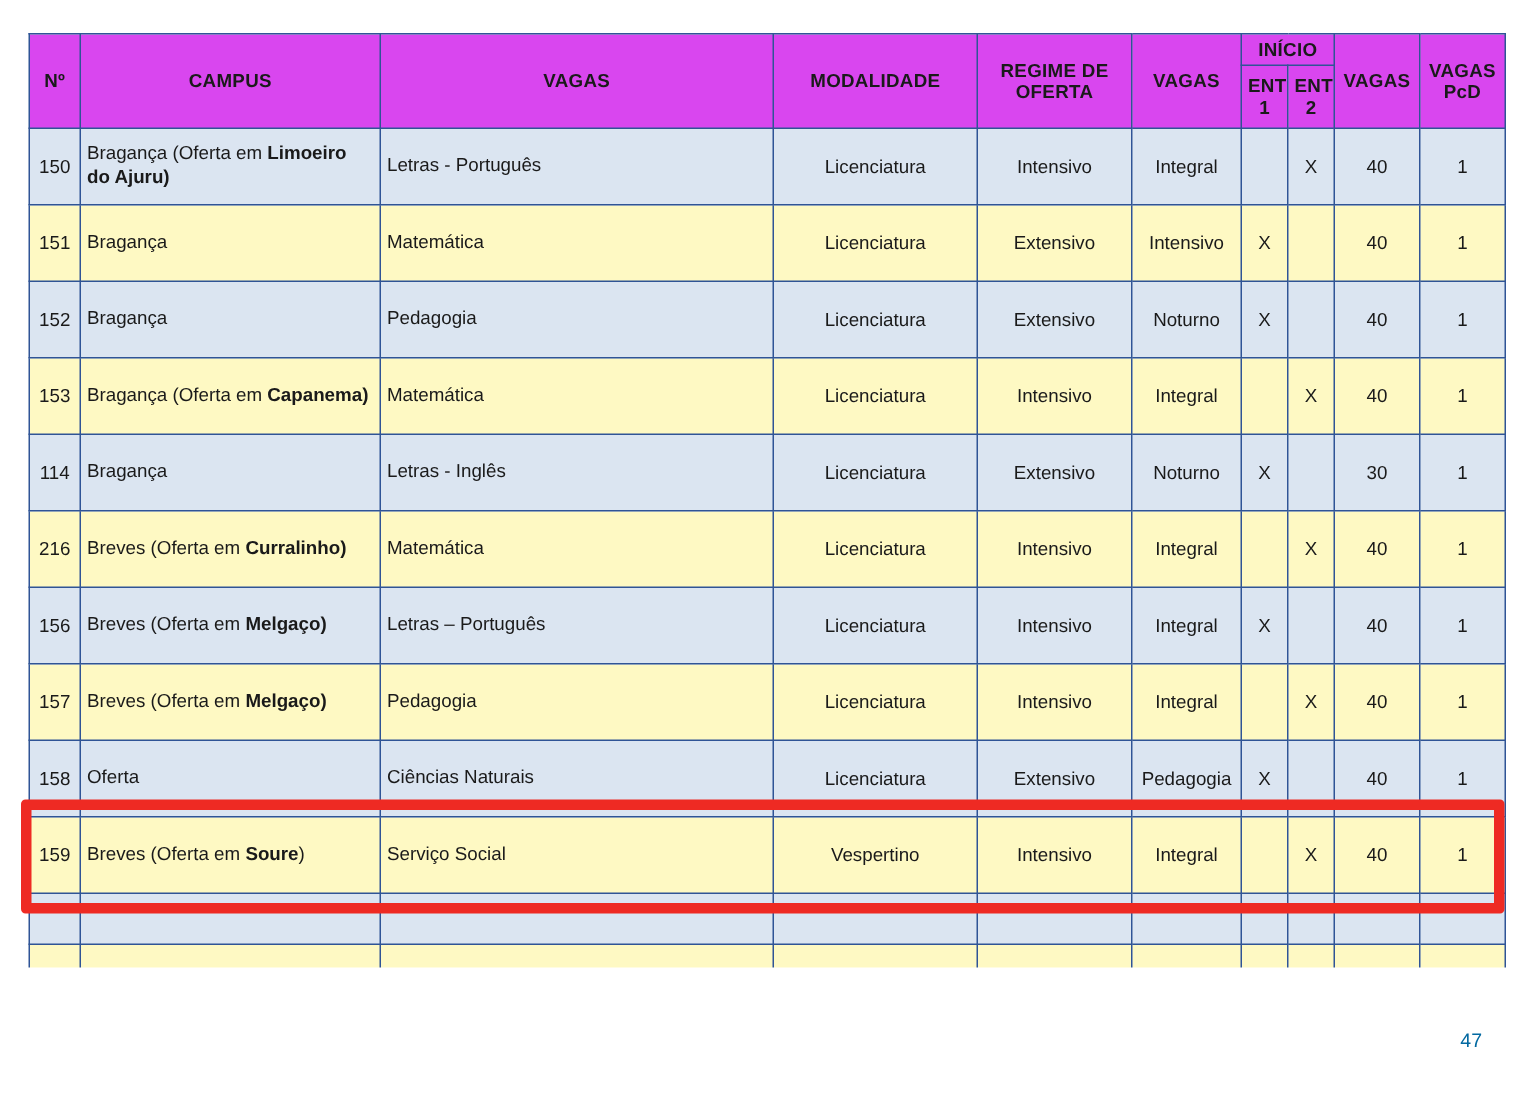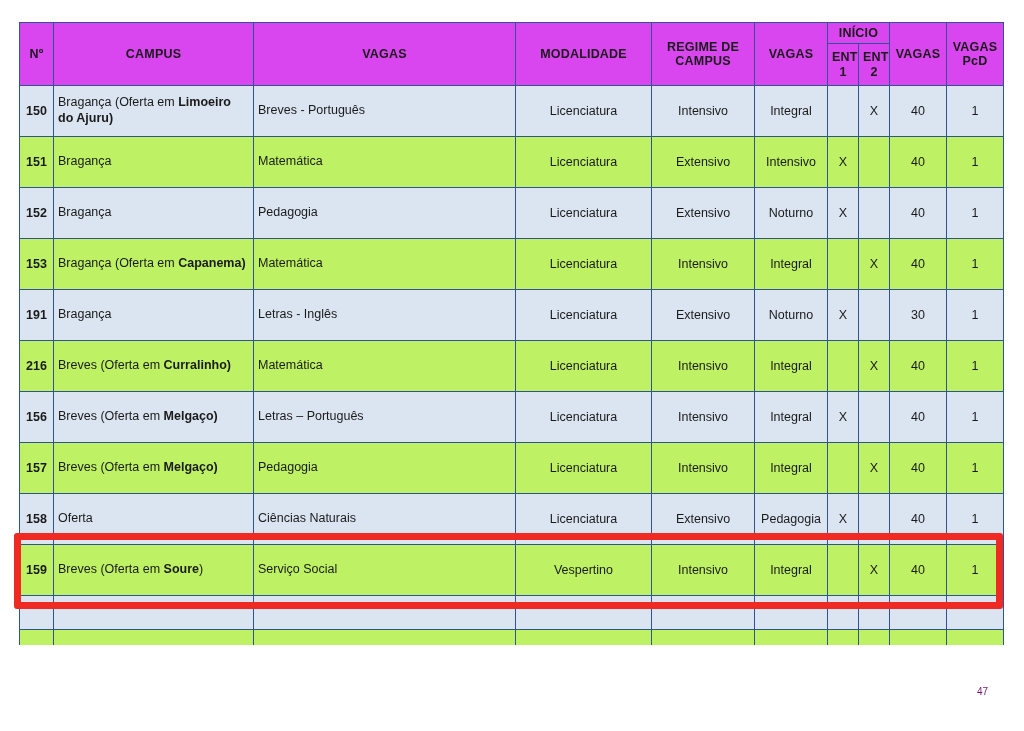--- a/index.html
+++ b/index.html
@@ -55,46 +55,46 @@
   .col-mod    { width: 136px; }
   .col-reg    { width: 103px; }
   .col-turno  { width: 73px; }
   .col-ent    { width: 31px; }
   .col-vagas  { width: 57px; }
   .col-pcd    { width: 57px; }
 
   tbody tr { height: 51px; }
   tbody tr.short { height: 34px; }
   tbody tr.band { background: #dbe5f1; }
-  tbody tr.white { background: #bef264; }
+  tbody tr.white { background: #fef9c3; }
 
   td.c { text-align: center; }
   td.l { text-align: left; padding-left: 6px; }
-  td.num { text-align: center; font-size: 12.5px; font-weight: bold; }
+  td.num { text-align: center; font-size: 12.5px; }
   td.campus { line-height: 1.25; }
   td.curso { line-height: 1.25; }
   b { font-weight: bold; }
 
   .highlight-box {
     position: absolute;
     left: 14px;
     top: 533px;
     width: 989px;
     height: 76px;
     border: 7px solid #ee2a23;
     border-radius: 3px;
     box-sizing: border-box;
     pointer-events: none;
   }
   .page-number {
     position: absolute;
     right: 36px;
     top: 686px;
-    font-size: 10px;
-    color: #701a75;
+    font-size: 13px;
+    color: #0369a1;
   }
   .clip-bottom {
     position: absolute;
     left: 0;
     top: 645px;
     width: 1024px;
     height: 90px;
     background: #ffffff;
   }
 </style>
@@ -116,36 +116,36 @@
           <col class="col-ent">
           <col class="col-vagas">
           <col class="col-pcd">
       </colgroup>
       <thead>
         <tr>
           <th class="tall" rowspan="2">Nº</th>
           <th class="tall" rowspan="2">CAMPUS</th>
           <th class="tall" rowspan="2">VAGAS</th>
           <th class="tall" rowspan="2">MODALIDADE</th>
-          <th class="tall" rowspan="2">REGIME DE CAMPUS</th>
+          <th class="tall" rowspan="2">REGIME DE OFERTA</th>
           <th class="tall" rowspan="2">VAGAS</th>
           <th class="half" colspan="2">INÍCIO</th>
           <th class="tall" rowspan="2">VAGAS</th>
           <th class="tall" rowspan="2">VAGAS PcD</th>
         </tr>
         <tr>
           <th>ENT 1</th>
           <th>ENT 2</th>
         </tr>
       </thead>
       <tbody id="table-body">
           <tr class="band">
             <td class="num">150</td>
             <td class="l campus">Bragança (Oferta em <b>Limoeiro do Ajuru)</b></td>
-            <td class="l curso">Breves - Português</td>
+            <td class="l curso">Letras - Português</td>
             <td class="c">Licenciatura</td>
             <td class="c">Intensivo</td>
             <td class="c">Integral</td>
             <td class="c"></td>
             <td class="c">X</td>
             <td class="c">40</td>
             <td class="c">1</td>
           </tr>
           <tr class="white">
             <td class="num">151</td>
@@ -177,21 +177,21 @@
             <td class="l curso">Matemática</td>
             <td class="c">Licenciatura</td>
             <td class="c">Intensivo</td>
             <td class="c">Integral</td>
             <td class="c"></td>
             <td class="c">X</td>
             <td class="c">40</td>
             <td class="c">1</td>
           </tr>
           <tr class="band">
-            <td class="num">191</td>
+            <td class="num">114</td>
             <td class="l campus">Bragança</td>
             <td class="l curso">Letras - Inglês</td>
             <td class="c">Licenciatura</td>
             <td class="c">Extensivo</td>
             <td class="c">Noturno</td>
             <td class="c">X</td>
             <td class="c"></td>
             <td class="c">30</td>
             <td class="c">1</td>
           </tr>

